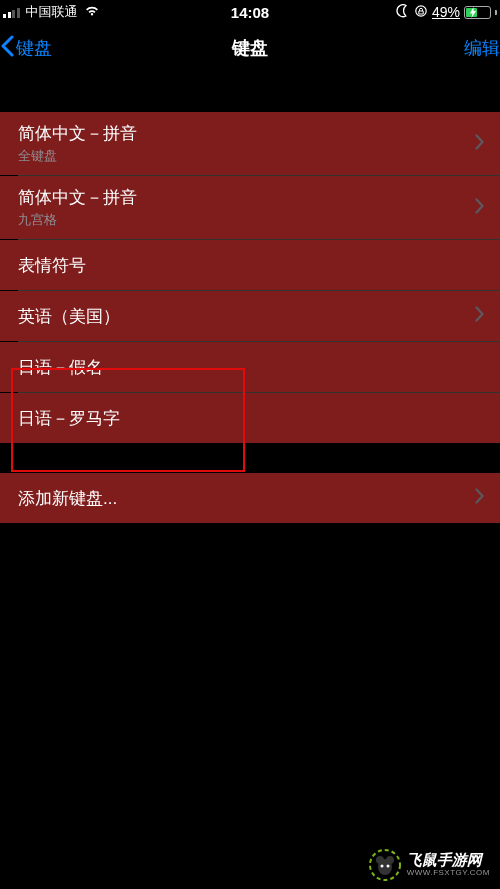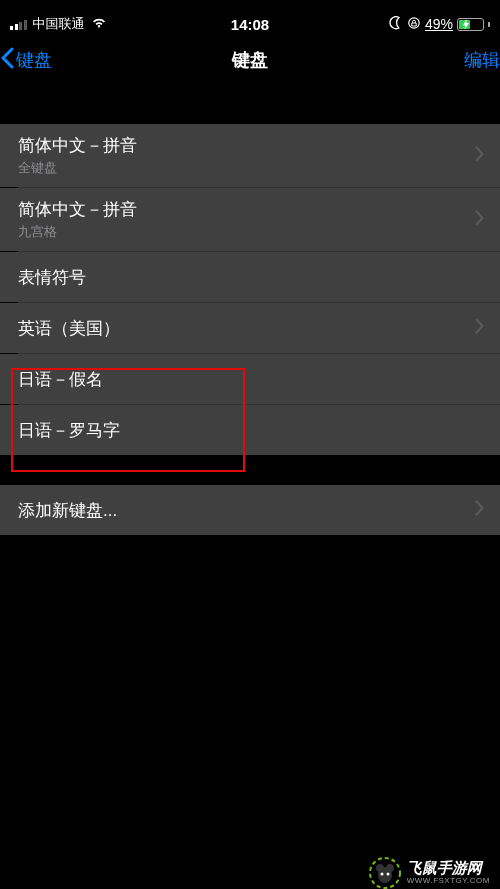--- a/index.html
+++ b/index.html
@@ -16,24 +16,23 @@
       color: #fff;
       position: relative;
       overflow: hidden;
     }
     
     .status-bar {
       height: 24px;
       display: flex;
       align-items: center;
       justify-content: space-between;
-      padding: 0 10px;
+      padding: 0 3px;
       font-size: 14px;
       font-weight: 500;
-      margin-top: 12px;
     }
     .status-left {
       display: flex;
       align-items: center;
       gap: 4px;
     }
     .signal-bars {
       display: flex;
       align-items: flex-end;
       gap: 1.5px;
@@ -121,21 +120,21 @@
     
     
     .section {
       margin-top: 40px;
     }
     .section.second {
       margin-top: 30px;
       text-align: right;
     }
     .list-item {
-      background: #404040;
+      background: #7f1d1d;
       min-height: 50px;
       display: flex;
       align-items: center;
       justify-content: space-between;
       padding: 10px 16px 10px 18px;
       position: relative;
     }
     .list-item.tall {
       min-height: 62px;
     }
@@ -171,21 +170,21 @@
       width: 234px;
       height: 104px;
       pointer-events: none;
       z-index: 10;
     }
     
     
     .watermark {
       position: absolute;
       right: 10px;
-      bottom: 0;
+      bottom: 8px;
       display: flex;
       align-items: center;
       gap: 6px;
     }
     .watermark-logo {
       width: 32px;
       height: 32px;
     }
     .watermark-text {
       display: flex;

